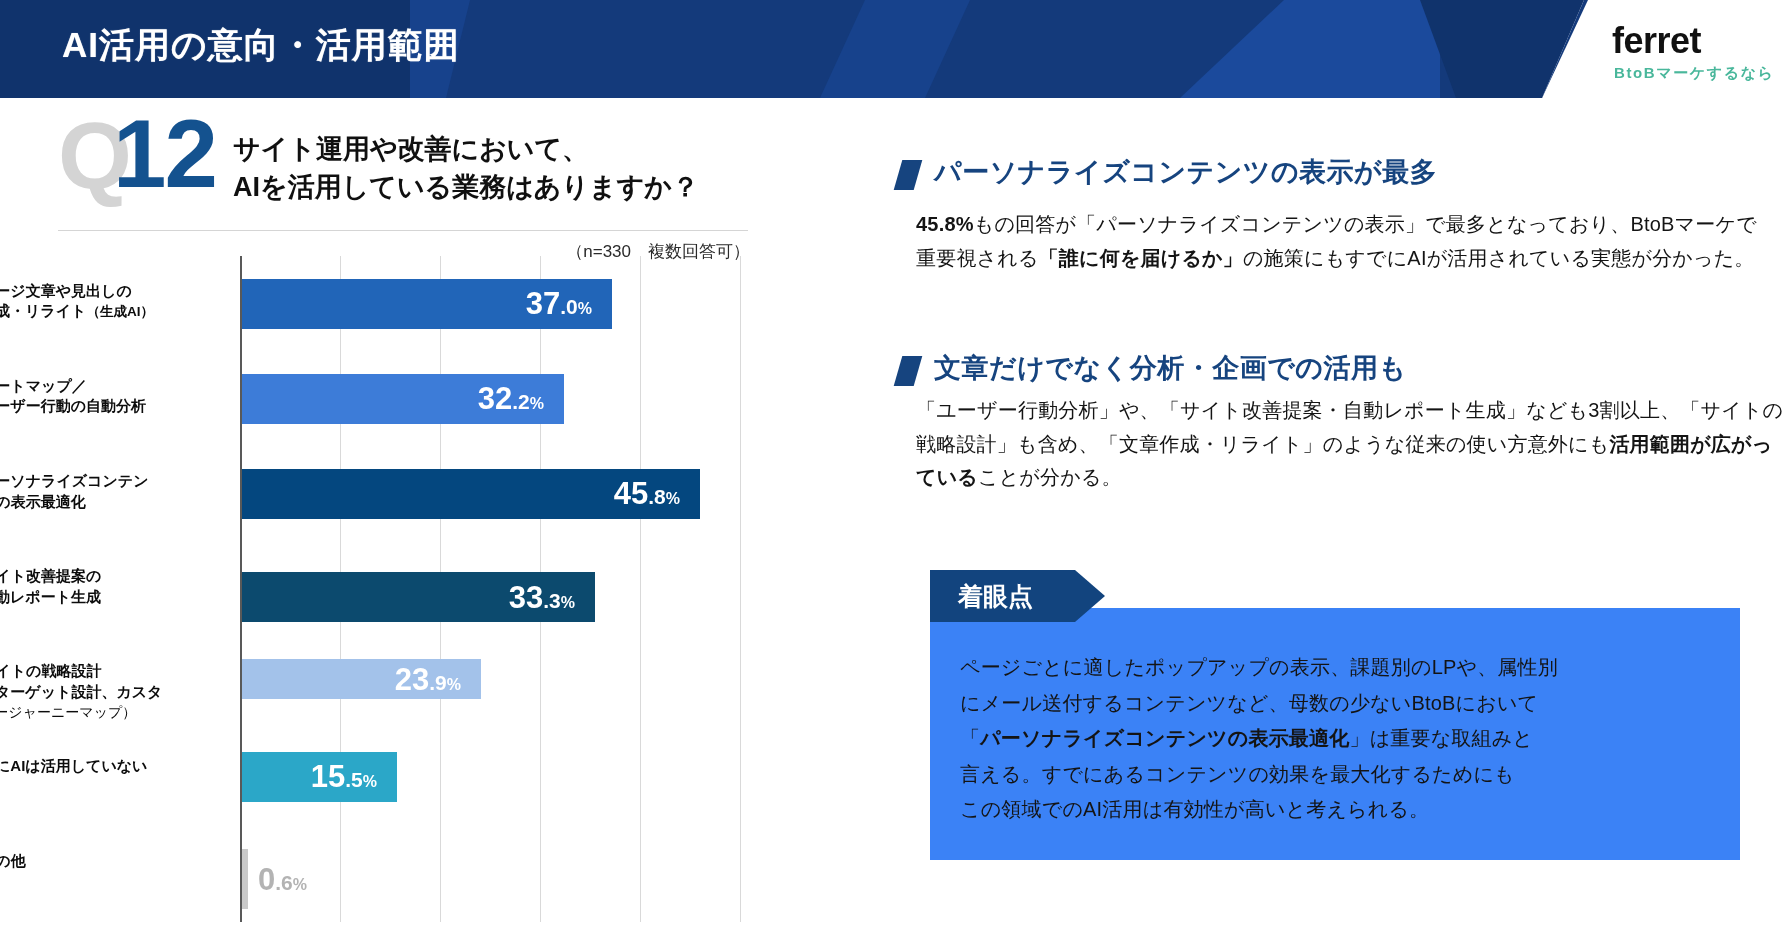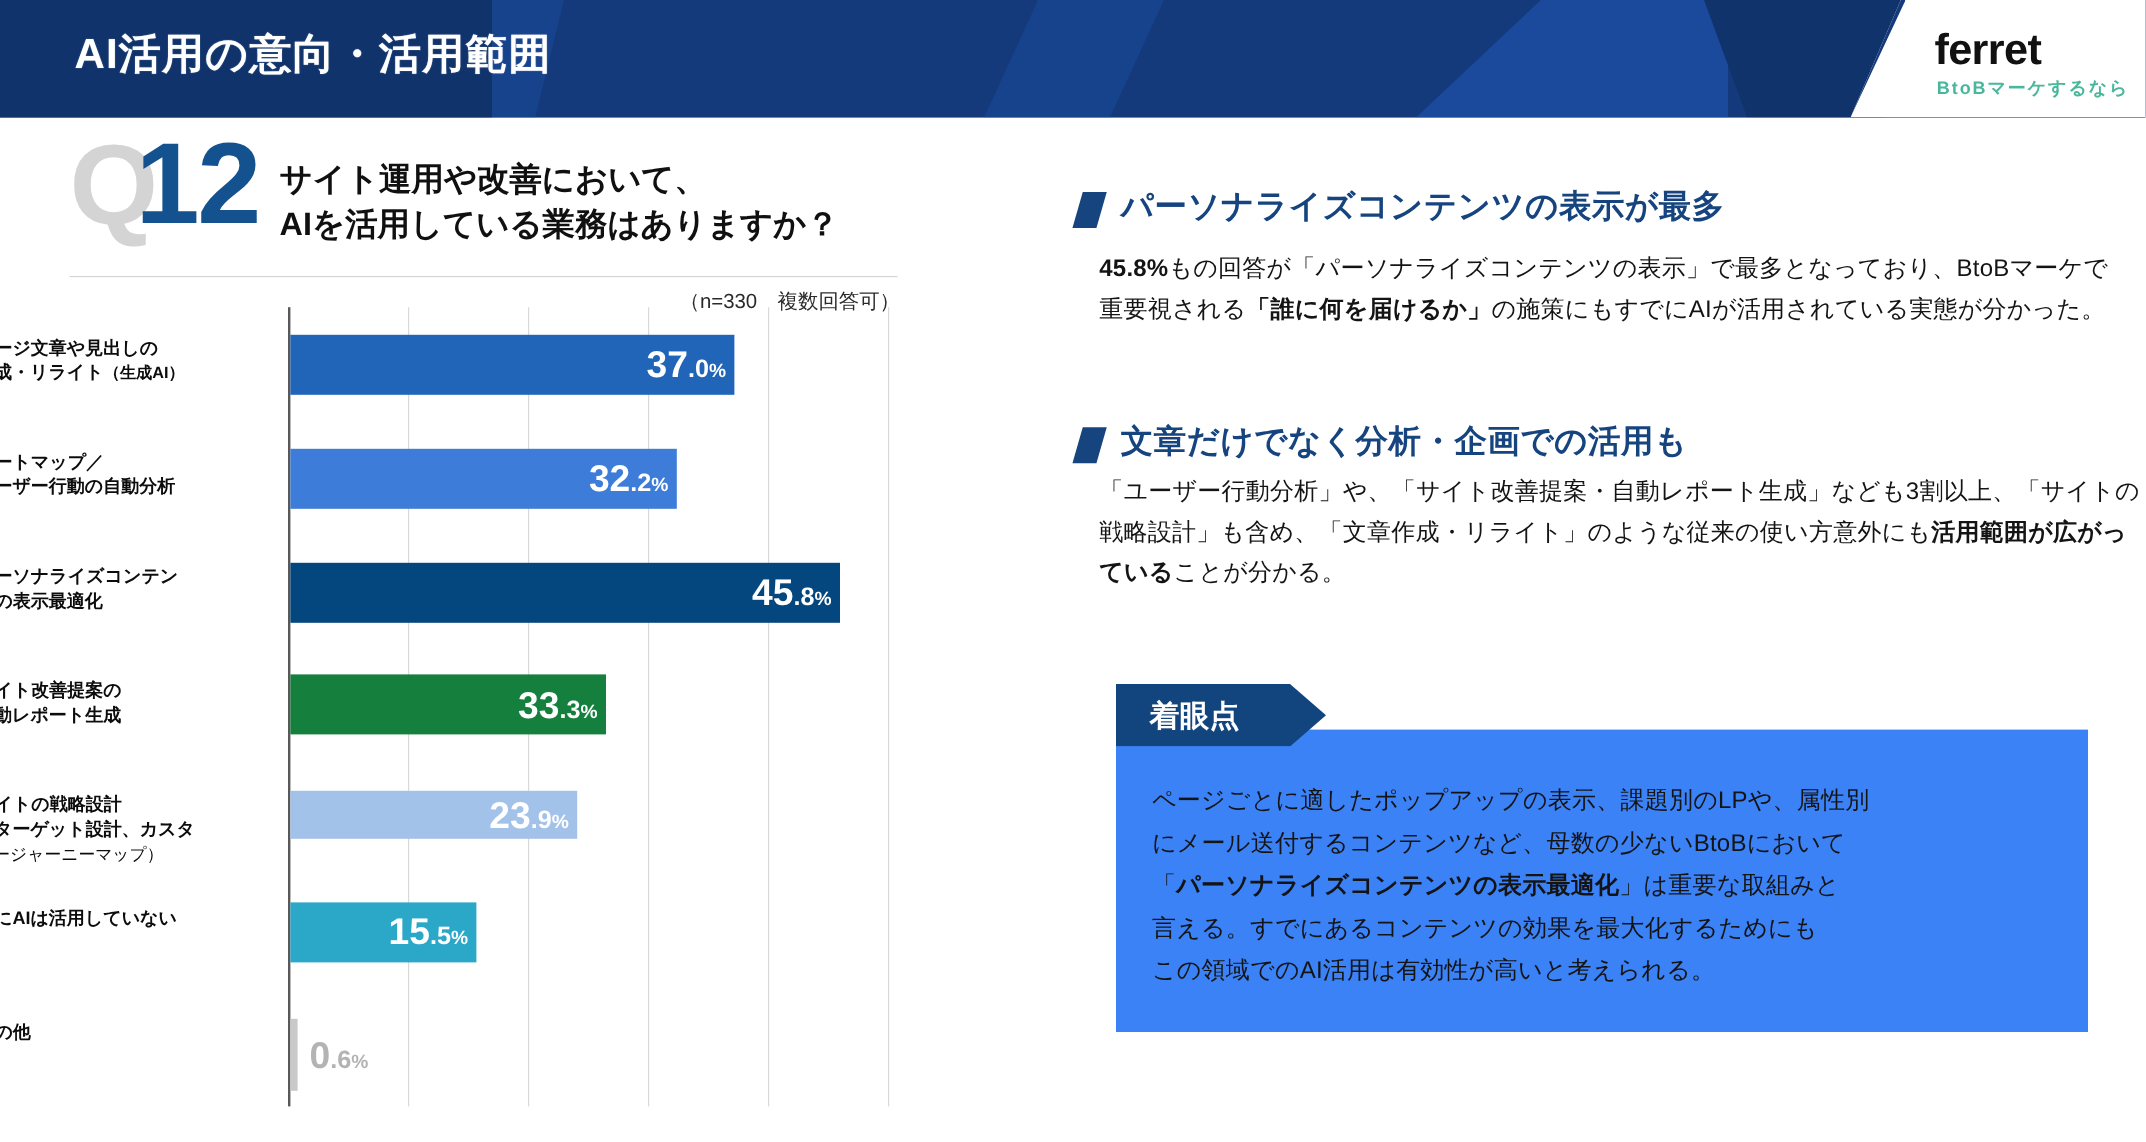--- a/index.html
+++ b/index.html
@@ -98,21 +98,21 @@
     text-align: left; color: #0c0c0c;
     font-size: 15px; font-weight: 700; line-height: 1.38;
   }
   .cat-label .sub { font-weight: 700; font-size: 13.5px; }
   .cat-label .sub2 { font-weight: 400; font-size: 14px; display: block; }
   .bar {
     position: absolute; left: 2px; height: 100%;
     display: flex; align-items: center; justify-content: flex-end;
   }
   .bar .val {
-    color: #fff; font-weight: 700; padding-right: 7px;
+    color: #fff; font-weight: 700; padding-right: 20px;
     font-size: 31px; line-height: 1; white-space: nowrap;
   }
   .bar .val .frac { font-size: 21px; }
   .bar .val .pct  { font-size: 16px; }
   .bar.outside .val { color: #b3b3b3; position: absolute; left: 100%;
                       padding-left: 10px; padding-right: 0; }
 
   
   .right { position: absolute; left: 888px; top: 102px; width: 900px; height: 854px; }
 
@@ -217,21 +217,21 @@
             </div>
             <div class="bar" style="width: 458px; height: 50px; top: 22.5714px; background: rgb(4, 71, 127);">
               <span class="val">45<span class="frac">.8</span><span class="pct">%</span></span>
             </div>
           </div>
           <div class="row" style="top: 285.429px; height: 95.1429px;">
             <div class="cat-label" style="top: 24.5714px;">
               <div>サイト改善提案の</div>
               <div>自動レポート生成</div>
             </div>
-            <div class="bar" style="width: 263px; height: 50px; top: 21px; background: #15803d;">
+            <div class="bar" style="width: 353px; height: 50px; top: 31px; background: #0c4a6e;">
               <span class="val">33<span class="frac">.3</span><span class="pct">%</span></span>
             </div>
           </div>
           <div class="row" style="top: 380.571px; height: 95.1429px;">
             <div class="cat-label" style="top: 24.5714px;">
               <div>サイトの戦略設計</div>
               <div>（ターゲット設計、カスタ</div>
               <div class="sub2">マージャーニーマップ）</div>
             </div>
             <div class="bar" style="width: 239px; height: 40px; top: 22.5714px; background: rgb(163, 194, 234);">

